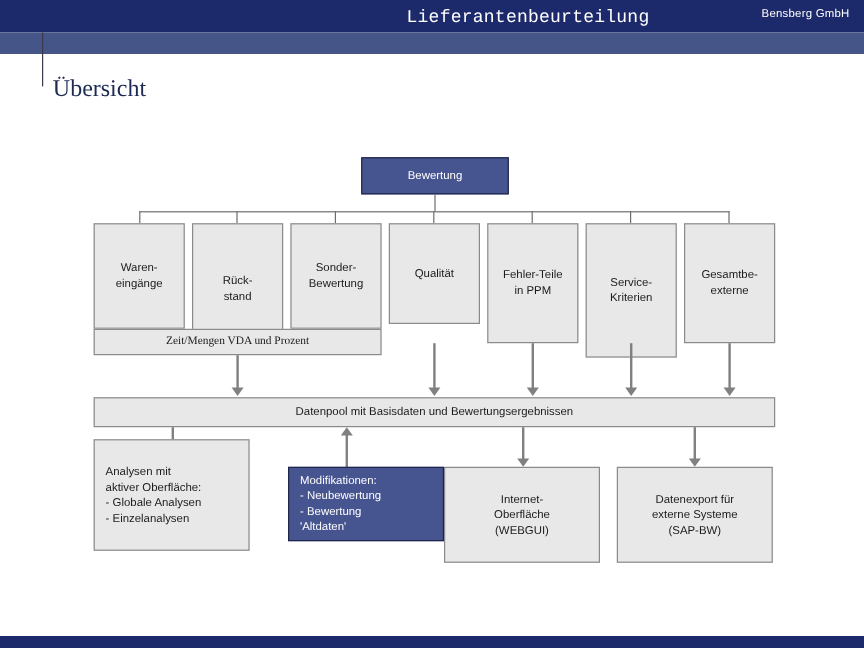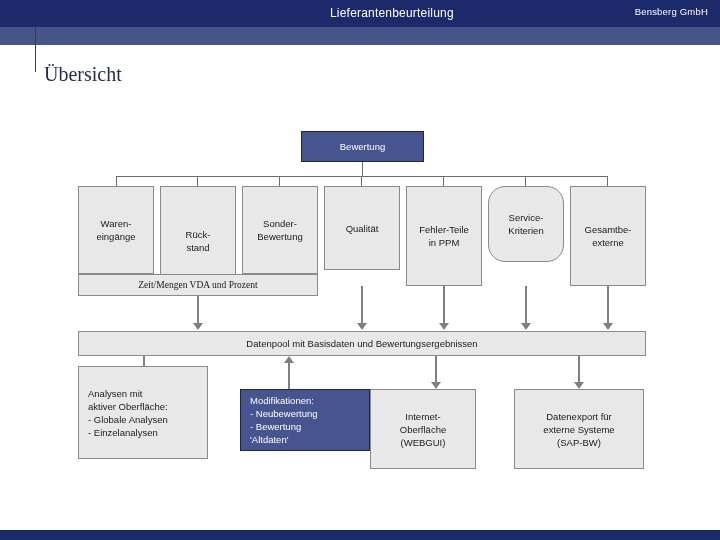--- a/index.html
+++ b/index.html
@@ -25,24 +25,26 @@
   #header-bar-light {
     position: absolute;
     left: 0; top: 27px;
     width: 720px; height: 18px;
     background: #465587;
   }
   #header-title {
     position: absolute;
     left: 330px; top: 6px;
     width: 220px;
+    text-align: center;
     color: #ffffff;
-    font-size: 12px;
+    font-size: 15px;
     letter-spacing: .2px;
     white-space: nowrap;
+    font-family: Liberation Mono, monospace;
   }
   #header-company {
     position: absolute;
     right: 12px; top: 6px;
     color: #ffffff;
     font-size: 9.5px;
     letter-spacing: .2px;
     white-space: nowrap;
   }
   #header-vline {
@@ -158,21 +160,21 @@
 
   <div class="node gray" style="left:78px; top:186px; width:76px; height:88px;">Waren-
 eingänge</div>
   <div class="node gray" style="left:160px; top:186px; width:76px; height:109px;">Rück-
 stand</div>
   <div class="node gray" style="left:242px; top:186px; width:76px; height:88px;">Sonder-
 Bewertung</div>
   <div class="node gray" style="left:324px; top:186px; width:76px; height:84px;">Qualität</div>
   <div class="node gray" style="left:406px; top:186px; width:76px; height:100px;">Fehler-Teile
 in PPM</div>
-  <div class="node gray" style="left:488px; top:186px; width:76px; height:76px;border-radius:17px;">Service-
+  <div class="node gray" style="left:488px; top:186px; width:76px; height:112px;">Service-
 Kriterien</div>
   <div class="node gray" style="left:570px; top:186px; width:76px; height:100px;">Gesamtbe-
 externe</div>
 
   <div class="node gray" style="left:78px; top:274px; width:240px; height:22px;font-family:Liberation Serif, serif;">Zeit/Mengen VDA und Prozent</div>
 
   <div class="arrowline" style="left:197px; top:296px; height:28px;"></div>
   <div class="arrowhead-down" style="left:193px; top:323px;"></div>
 
   <div class="arrowline" style="left:361px; top:286px; height:38px;"></div>
@@ -202,21 +204,21 @@
   <div class="arrowhead-down" style="left:574px; top:382px;"></div>
 
   <div class="node gray leftal" style="left:78px; top:366px; width:130px; height:93px;">Analysen mit
 aktiver Oberfläche:
 - Globale Analysen
 - Einzelanalysen</div>
   <div class="node blue leftal" style="left:240px; top:389px; width:130px; height:62px;">Modifikationen:
 - Neubewertung
 - Bewertung
   'Altdaten'</div>
-  <div class="node gray" style="left:370px; top:389px; width:106px; height:80px;">Internet-
+  <div class="node gray" style="left:370px; top:389px; width:130px; height:80px;">Internet-
 Oberfläche
 (WEBGUI)</div>
   <div class="node gray" style="left:514px; top:389px; width:130px; height:80px;">Datenexport für
 externe Systeme
 (SAP-BW)</div>
 
 </div>
 
 <div id="footer-bar"></div>
 

